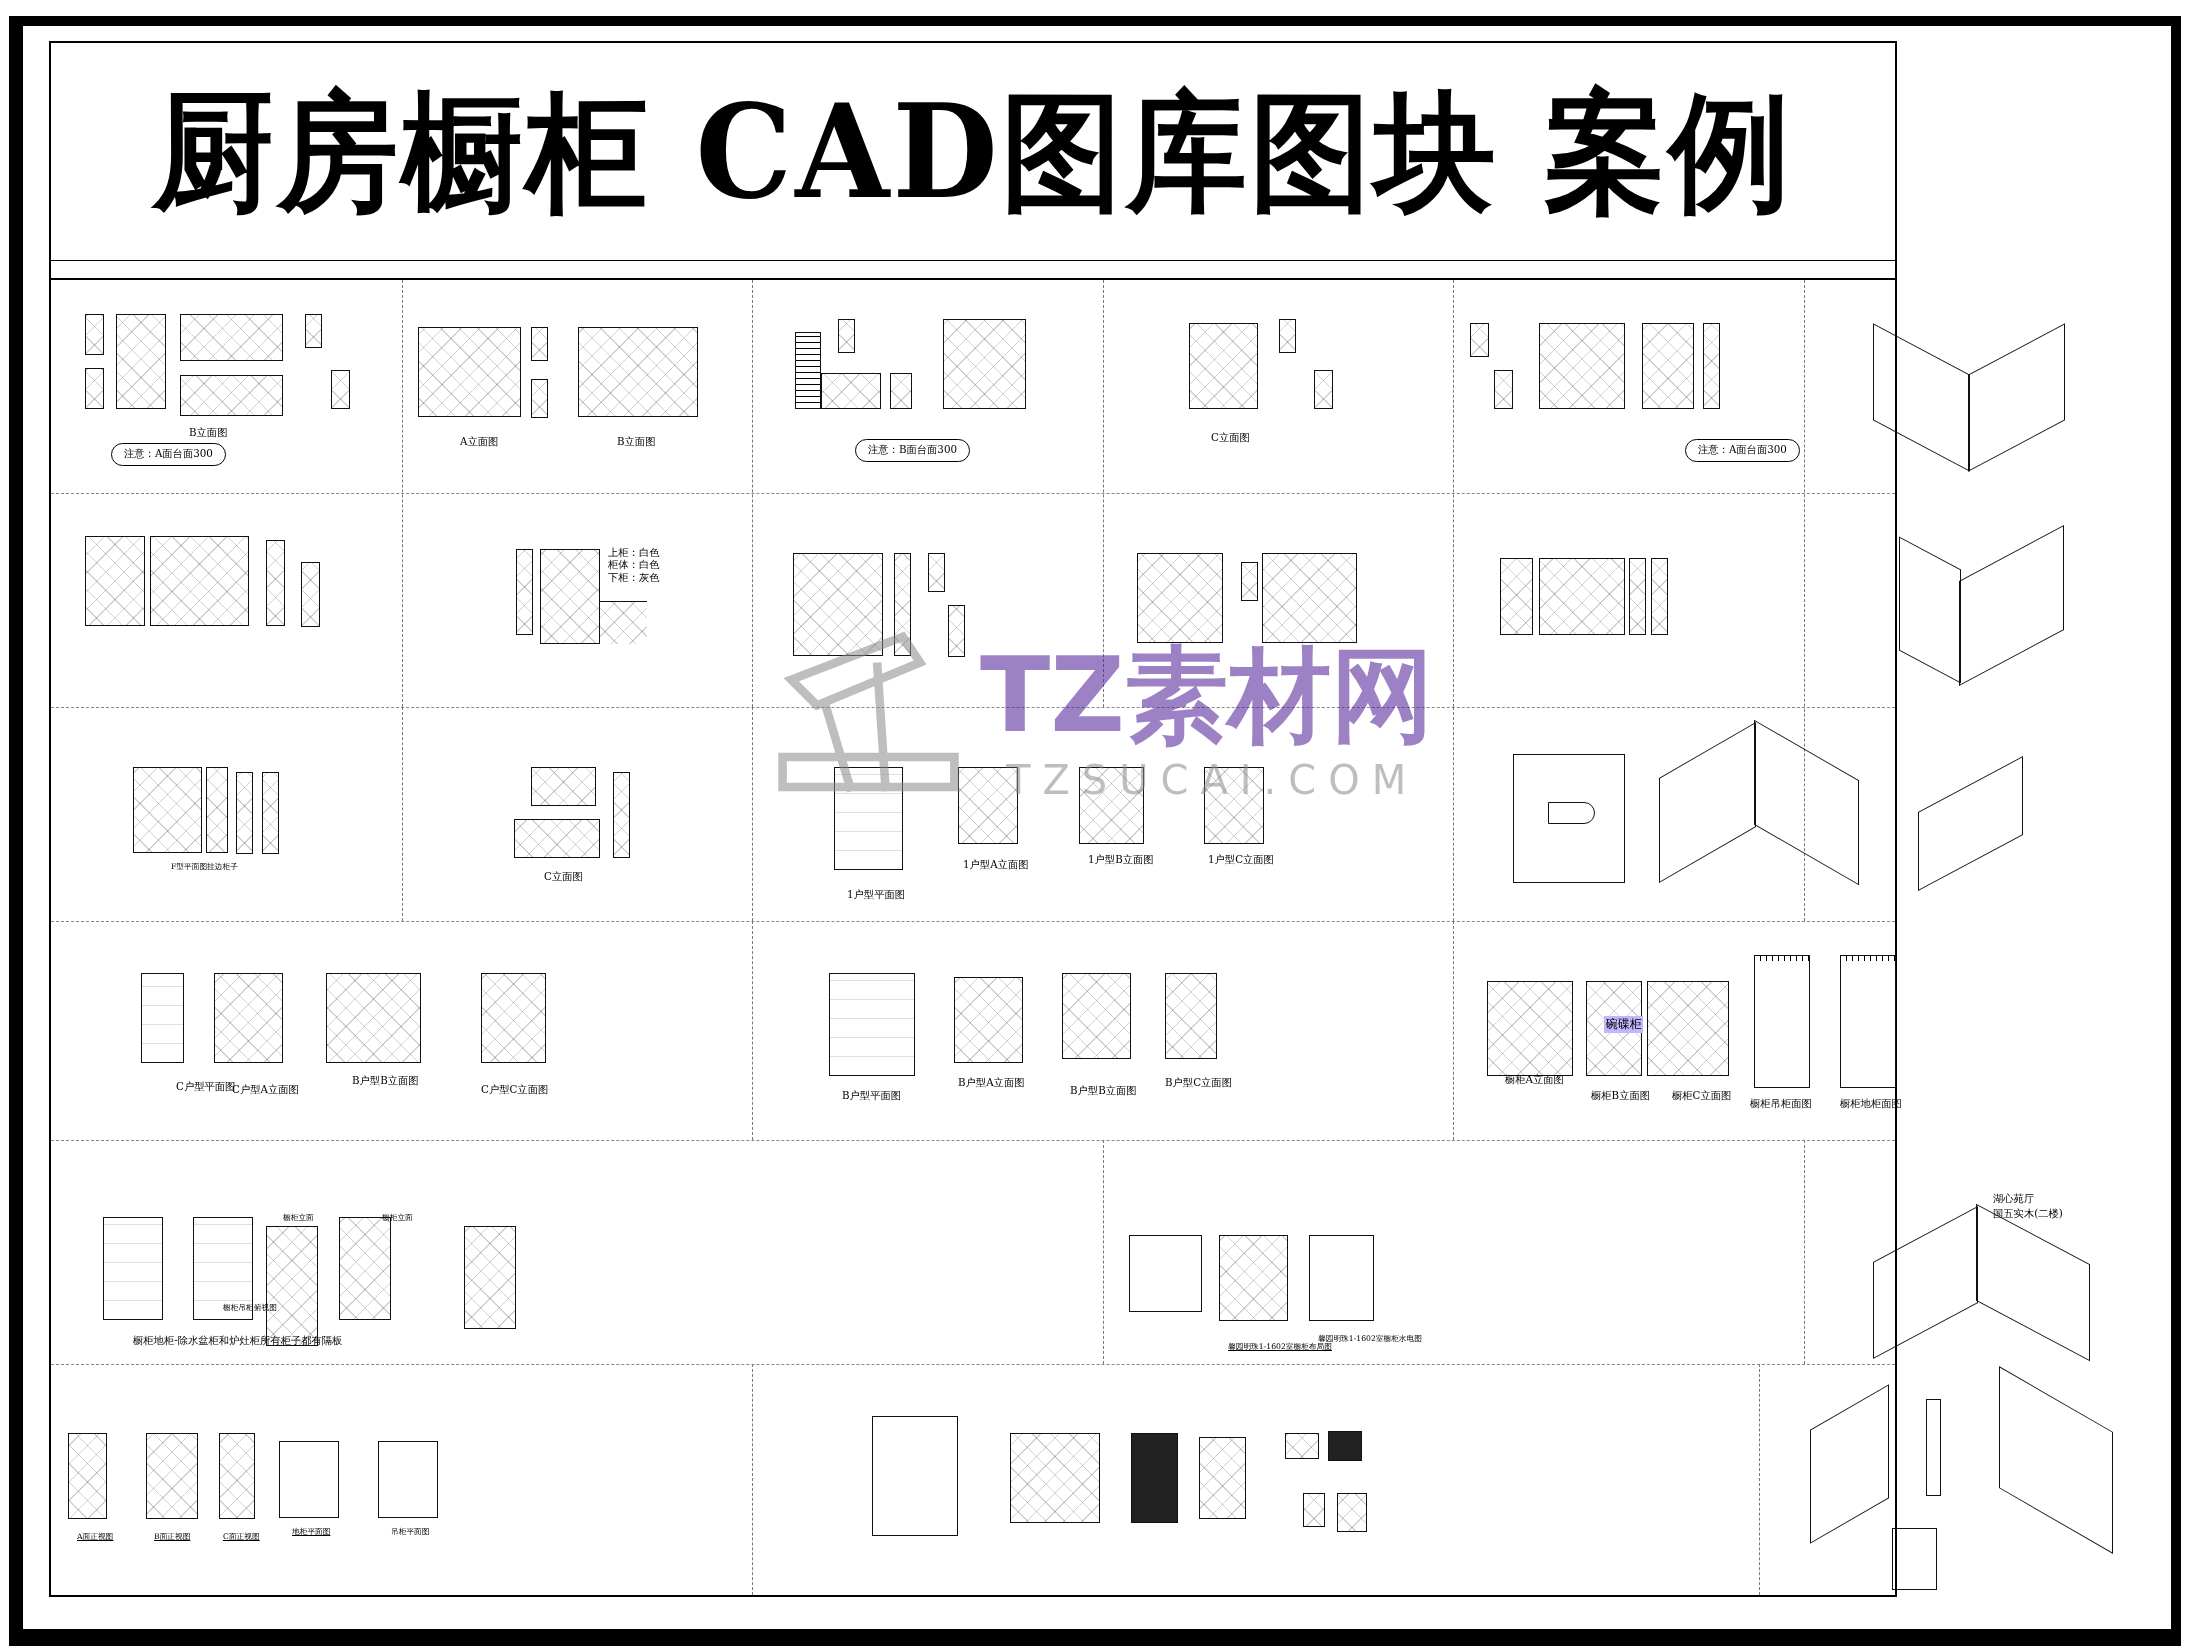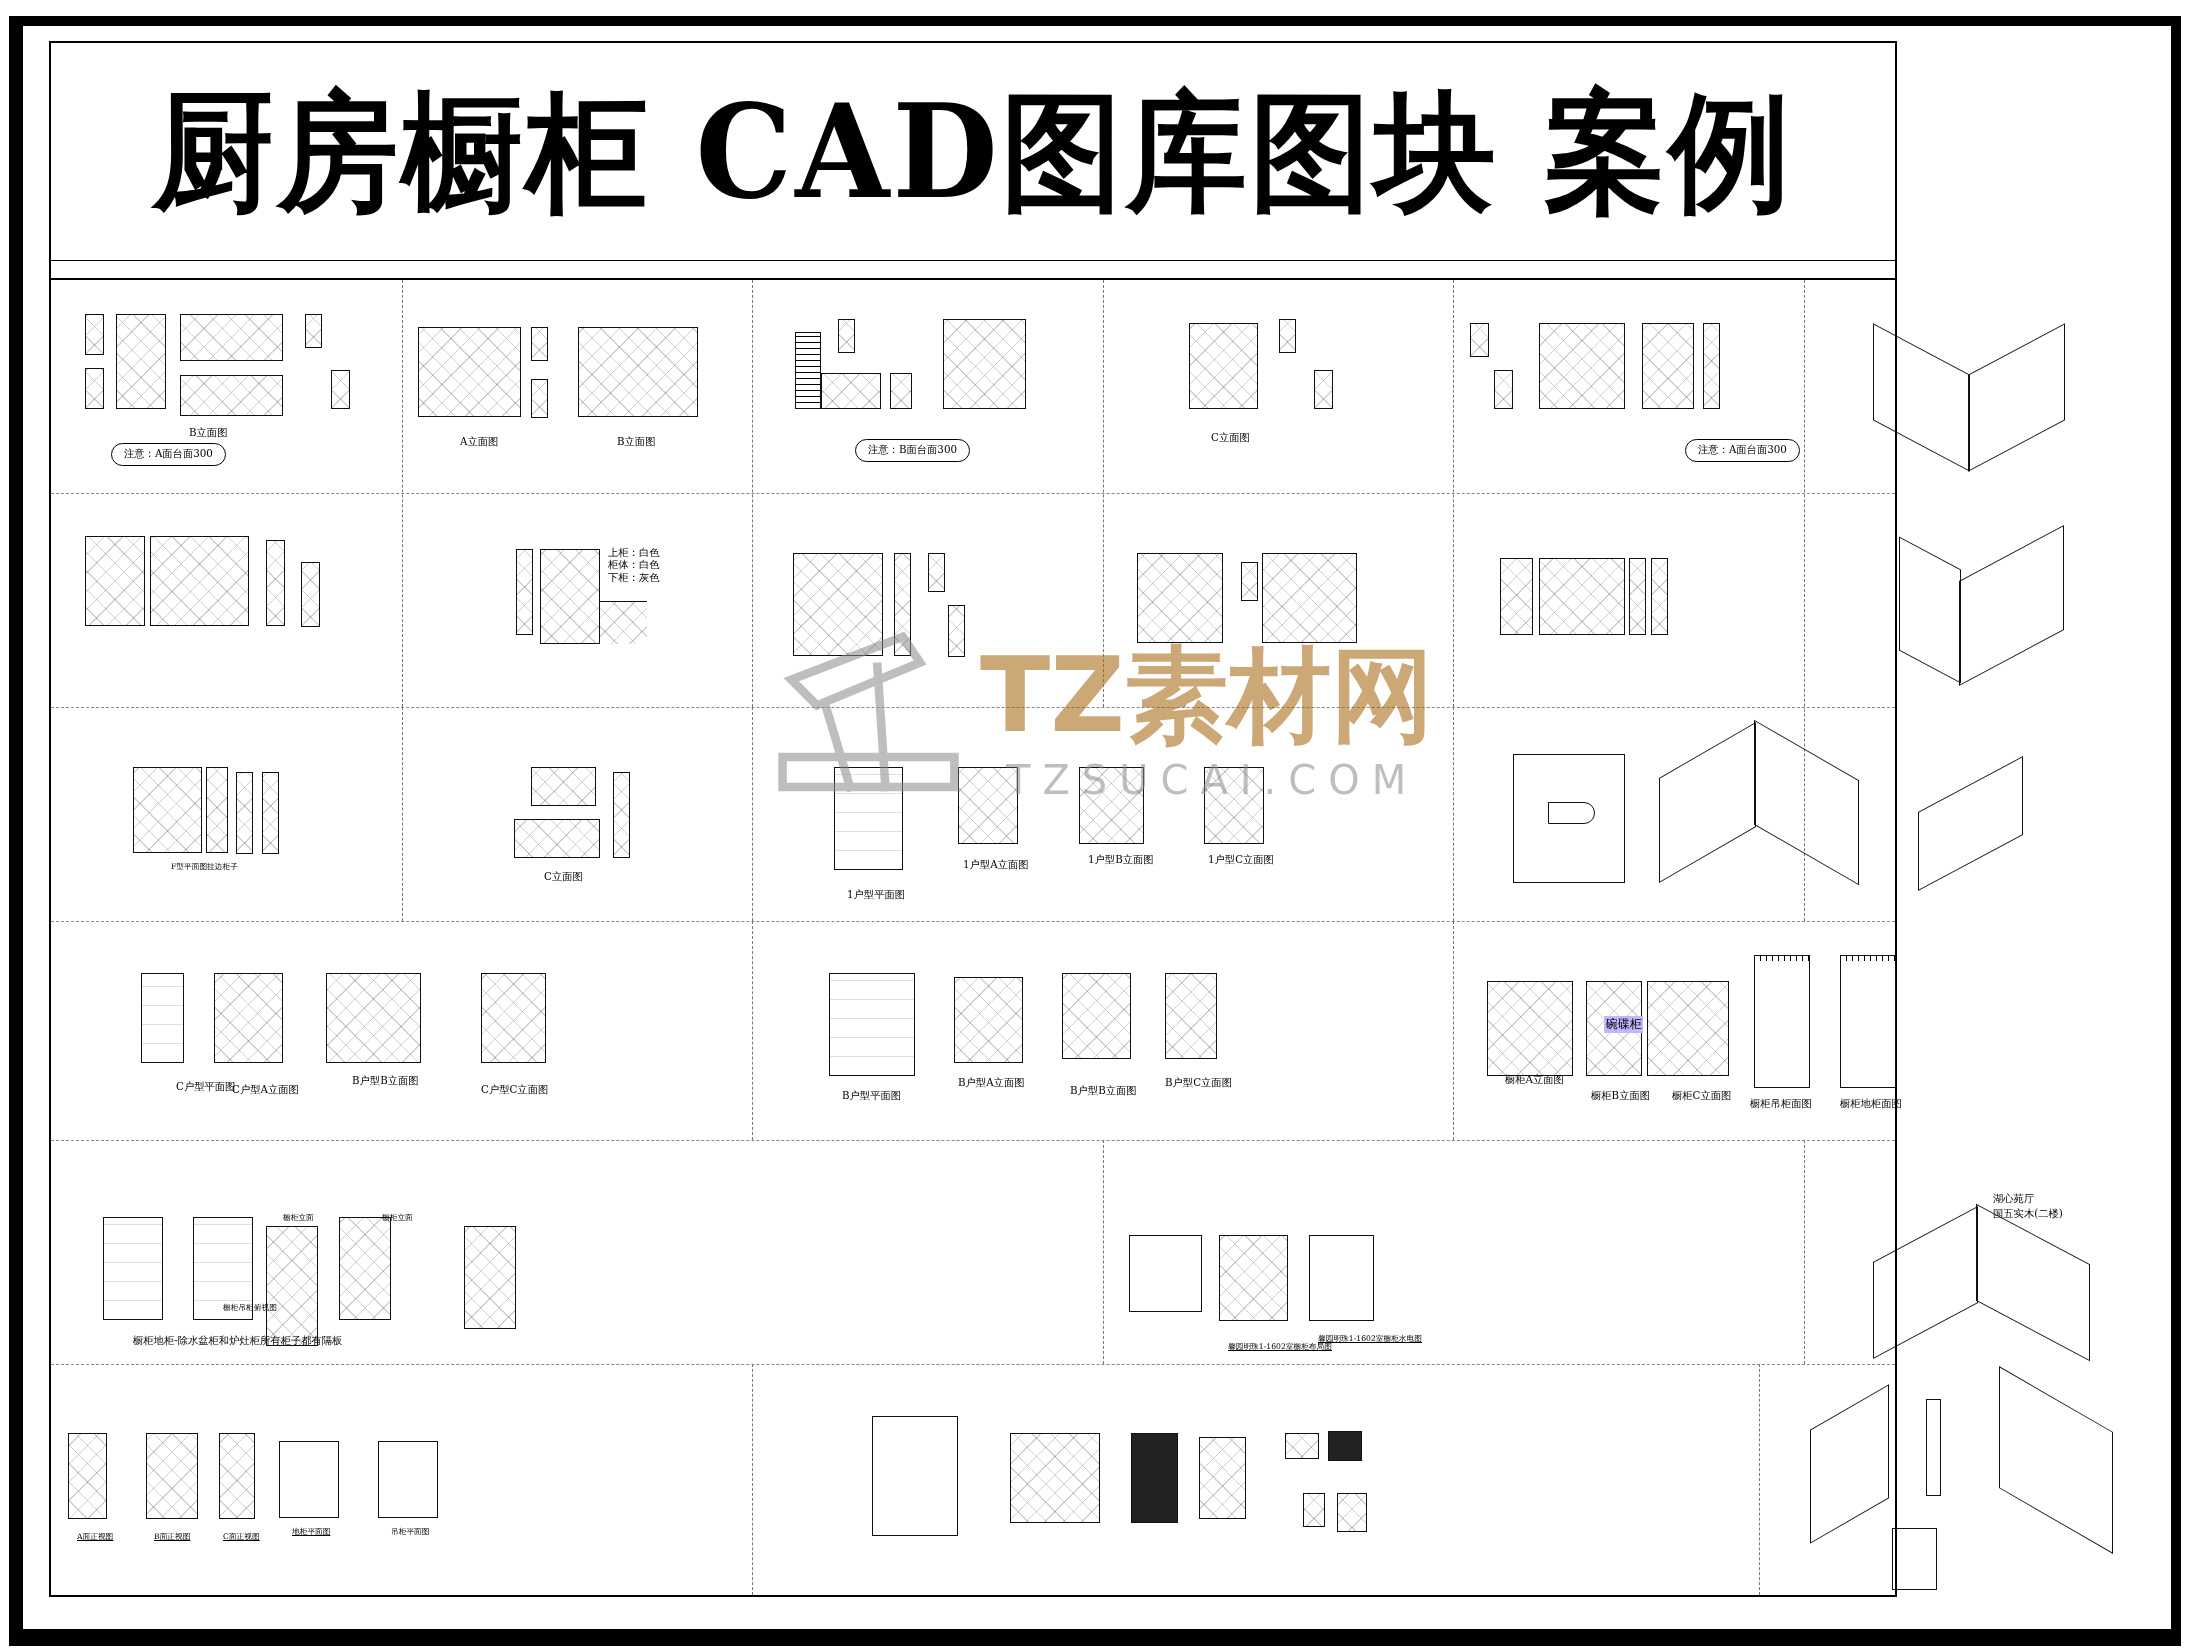--- a/index.html
+++ b/index.html
@@ -16,21 +16,21 @@
   .vline{position:absolute;border-left:1.7px dashed #777;}
   .drawing{position:absolute;border:1.7px solid #111;box-sizing:border-box;background:
      repeating-linear-gradient(45deg,transparent 0 12px,rgba(0,0,0,.18) 12px 13px),
      repeating-linear-gradient(-45deg,transparent 0 12px,rgba(0,0,0,.18) 12px 13px);}
   .drawing.plan{background:repeating-linear-gradient(0deg,transparent 0 8.6px,rgba(0,0,0,.12) 8.6px 9.5px);}
   .drawing.iso{border:none;background:none;}
   .iso-shape{position:absolute;border:1.7px solid #111;transform:skewY(-28deg);}
   .cap{position:absolute;font-size:10.3px;font-family:"DejaVu Serif",serif;white-space:nowrap;color:#000;}
   .note{position:absolute;font-size:17px;font-family:"DejaVu Serif",serif;line-height:1.2;white-space:pre;}
   .watermark{position:absolute;left:774px;top:602px;width:671px;height:224px;pointer-events:none;opacity:.55;}
-  .wm-text{position:absolute;left:206px;top:26px;font-size:103px;font-weight:bold;color:#a16207;font-family:"DejaVu Sans",sans-serif;white-space:nowrap;}
+  .wm-text{position:absolute;left:206px;top:26px;font-size:103px;font-weight:bold;color:#4c1d95;font-family:"DejaVu Sans",sans-serif;white-space:nowrap;}
   .wm-url{position:absolute;left:232px;top:155px;font-size:40px;letter-spacing:12px;color:#8a8a8a;font-family:"DejaVu Sans",sans-serif;white-space:nowrap;}
   .wm-logo{position:absolute;left:0;top:26px;width:189px;height:172px;}
 </style>
 </head>
 <body>
 
 <div class="frame-outer"></div>
 <div class="frame-inner"></div>
 
 <div class="sheet">
@@ -230,21 +230,21 @@
       <span class="cap" style="left:82px;top:194px">橱柜地柜-除水盆柜和炉灶柜所有柜子都有隔板</span>
       <span class="cap" style="left:172px;top:163px;font-size:7.7px">橱柜吊柜俯视图</span>
       <span class="cap" style="left:232px;top:73px;font-size:7.7px">橱柜立面</span>
       <span class="cap" style="left:331px;top:73px;font-size:7.7px">橱柜立面</span>
     </div>
     <div class="cell" style="left:1052px;top:860px;width:701px;height:224px">
       <div class="drawing plan" style="left:26px;top:95px;width:73px;height:77px;background:none"></div>
       <div class="drawing" style="left:116px;top:95px;width:69px;height:86px"></div>
       <div class="drawing" style="left:206px;top:95px;width:65px;height:86px;background:none"></div>
       <span class="cap" style="left:125px;top:202px;text-decoration:underline;font-size:7.7px">馨园明珠1-1602室橱柜布局图</span>
-      <span class="cap" style="left:215px;top:194px;text-decoration:underline;font-size:7.7px">馨园明珠1-1602室橱柜水电图</span>
+      <span class="cap" style="left:215px;top:194px;font-size:7.7px">馨园明珠1-1602室橱柜水电图</span>
     </div>
     <div class="cell" style="left:1753px;top:860px;width:361px;height:224px">
       <span class="cap" style="left:189px;top:52px">湖心苑厅</span>
       <span class="cap" style="left:189px;top:67px">国五实木(二楼)</span>
       <div class="drawing iso" style="left:52px;top:60px;width:258px;height:155px">
         <div class="iso-shape" style="left:17px;top:34px;width:103px;height:95px;transform:skewY(-28deg)"></div>
         <div class="iso-shape" style="left:120px;top:34px;width:112px;height:95px;transform:skewY(28deg)"></div>
       </div>
     </div>
 

